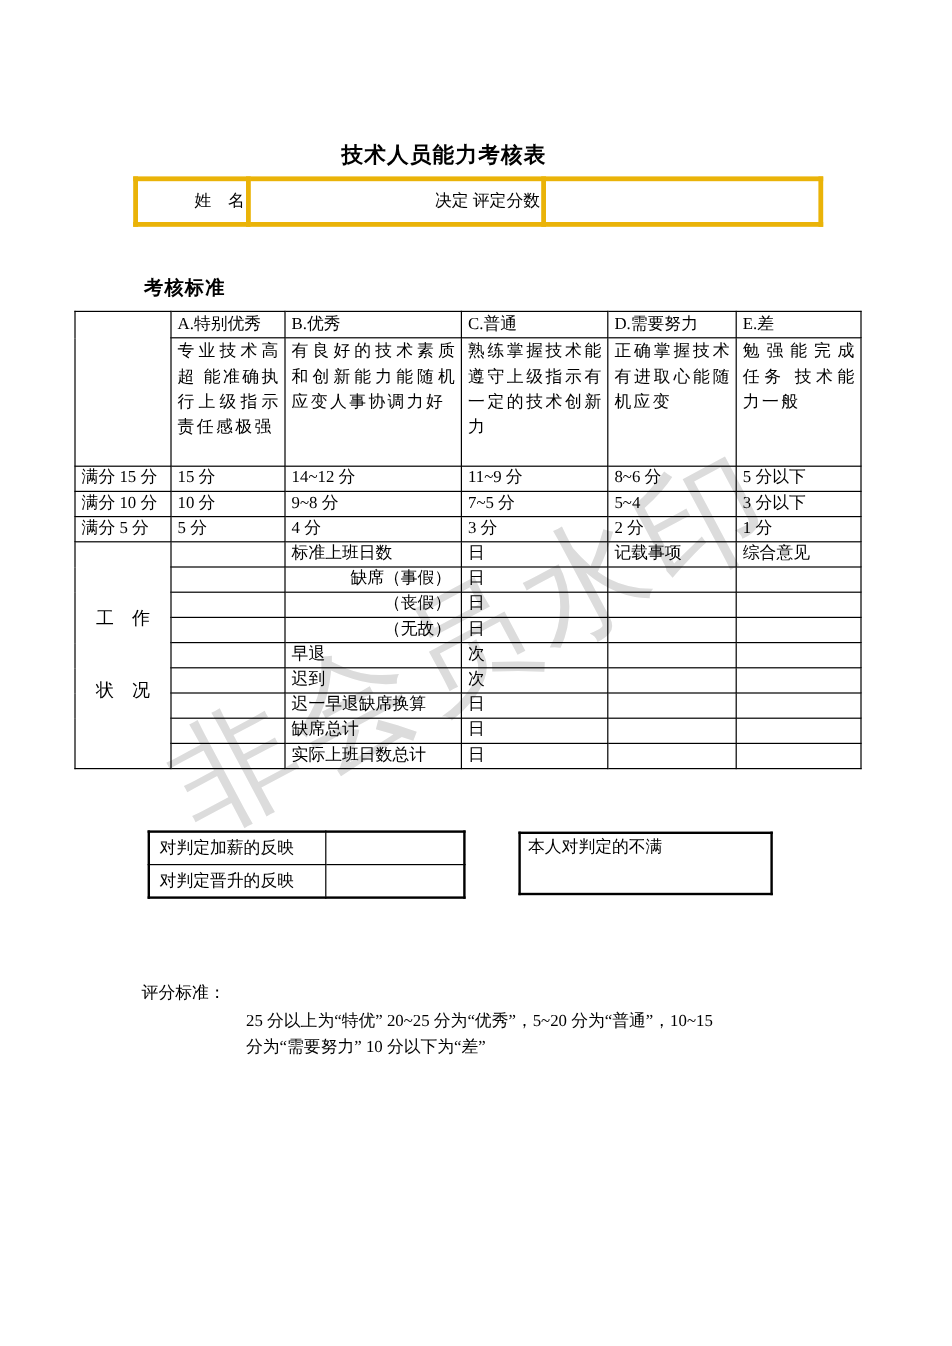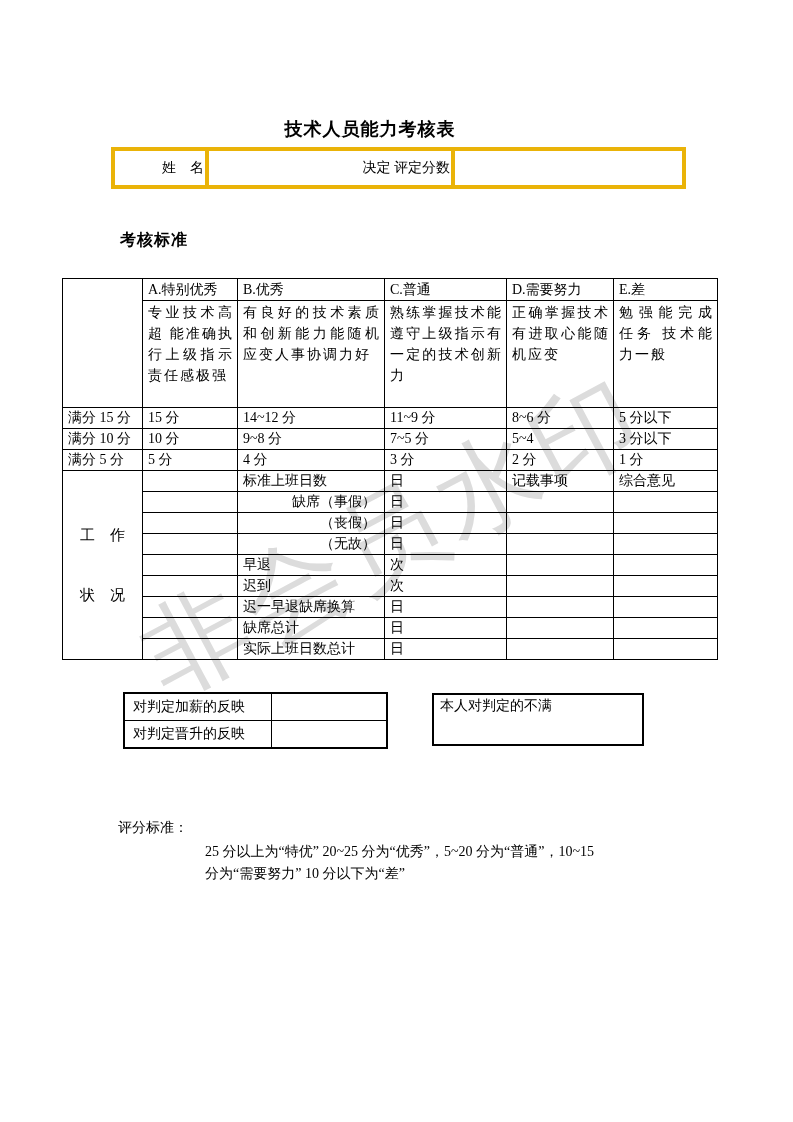--- a/index.html
+++ b/index.html
@@ -25,21 +25,21 @@
     font-size:18px; font-weight:bold; letter-spacing:1px; }
 
   
   .name-table { left:111px; top:147px; }
   .name-table table { width:571px; border:2px solid #000; }
   .name-table td { border:4px solid #eab308; height:32px; font-size:14px; text-align:right; }
 
   .section-heading { left:120px; top:230px; font-size:16px; font-weight:bold; letter-spacing:1px; }
 
   
-  .main-table { left:62px; top:278px; }
+  .main-table { left:62px; top:259px; }
   .main-table table { width:655px; }
   .main-table td { border:1px solid #000; font-size:14px; line-height:20px; padding:0 3px 0 5px; }
   .main-table tr.hdr td { height:21px; }
   .main-table tr.desc td {
     height:105px; vertical-align:top; text-align:justify;
     letter-spacing:2px; line-height:21px; padding-top:1px;
   }
   .main-table tr.score td { height:19px; }
   .main-table tr.work td { height:19px; }
   .main-table td.right { text-align:right; padding-right:8px; }

